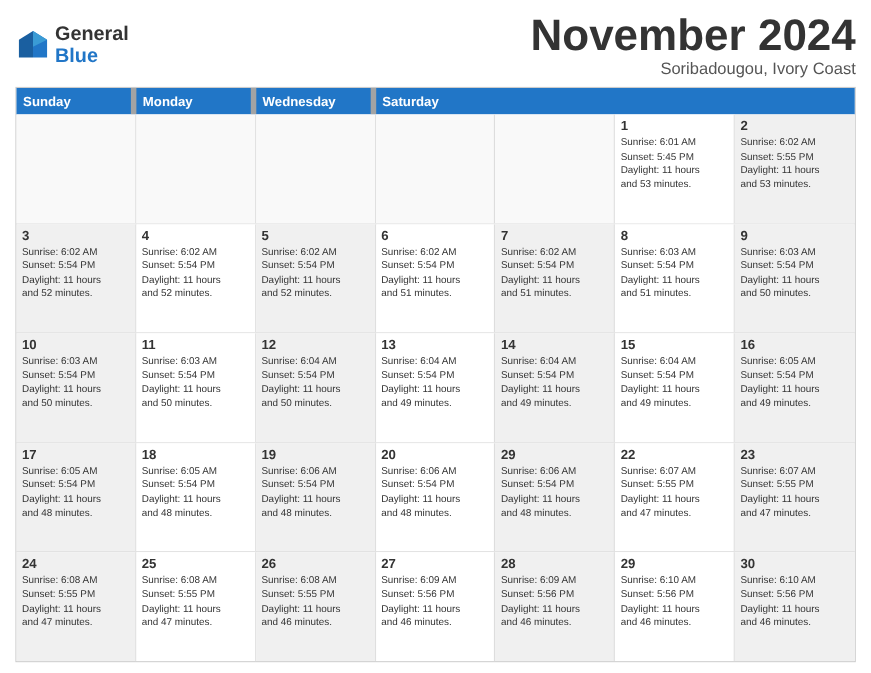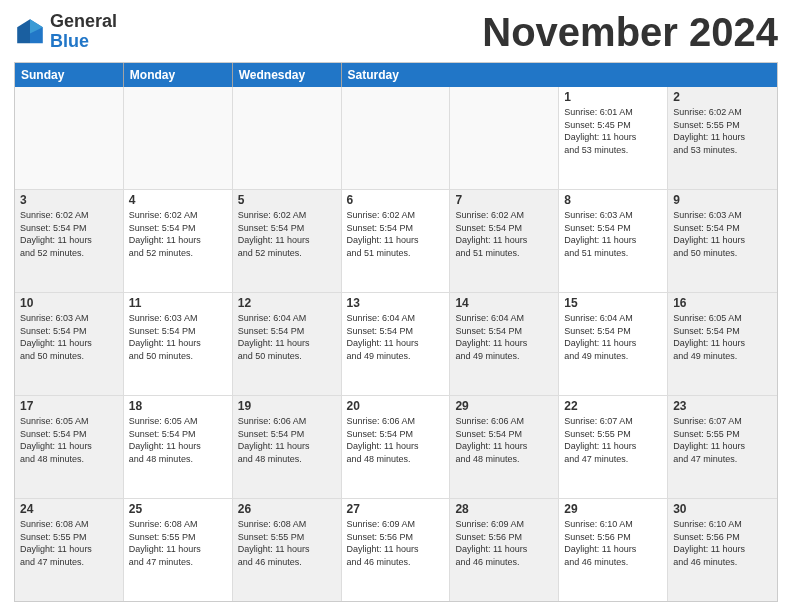--- a/index.html
+++ b/index.html
@@ -61,21 +61,21 @@
     .cal-header-row {
       display: grid;
       grid-template-columns: repeat(7, 1fr);
       background: #2176c7;
     }
     .cal-header-cell {
       color: #fff;
       font-size: 12px;
       font-weight: bold;
       padding: 5px 6px;
-      border-right: 1px solid #a3a3a3;
+      border-right: 5px solid #a3a3a3;
       text-align: left;
     }
     .cal-header-cell:last-child { border-right: none; }
     .cal-body {
       flex: 1;
       display: flex;
       flex-direction: column;
     }
     .cal-week {
       display: grid;
@@ -118,20 +118,21 @@
         <polygon points="20,4 4,14 4,34 20,34" fill="#1a5fa0"></polygon>
         <polygon points="20,4 36,14 20,22" fill="#3a9bd5"></polygon>
       </svg>
       <div class="logo-text">
         <span class="logo-general">General</span><br>
         <span class="logo-blue">Blue</span>
       </div>
     </div>
     <div class="title-block">
       <div class="month-title">November 2024</div>
+      <div class="location-title">Soribadougou, Ivory Coast</div>
     </div>
   </div>
 
   <div class="calendar">
     <div class="cal-header-row">
     <div class="cal-header-cell">Sunday</div>
         <div class="cal-header-cell">Monday</div>
         <div class="cal-header-cell">Wednesday</div>
         <div class="cal-header-cell">Saturday</div>
       </div>

